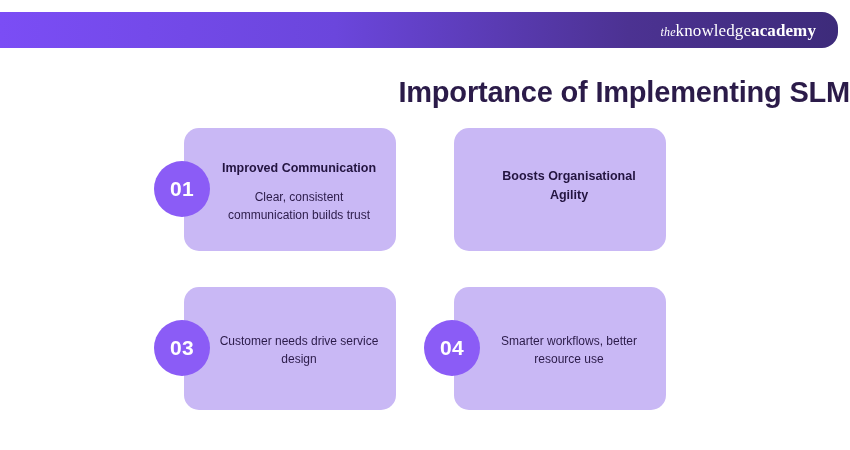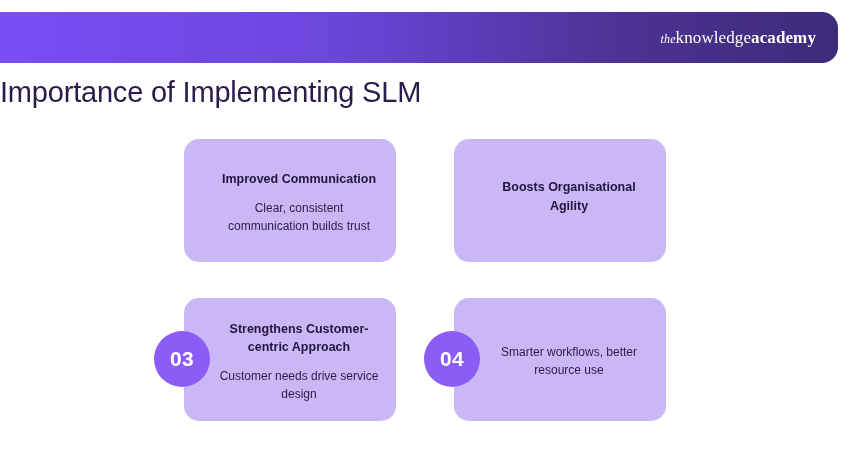--- a/index.html
+++ b/index.html
@@ -14,21 +14,21 @@
     overflow: hidden;
     position: relative;
   }
 
   
   .header-bar {
     position: absolute;
     left: 0;
     top: 12px;
     width: 838px;
-    height: 51px;
+    height: 36px;
     background: linear-gradient(90deg, #7B4DF5 0%, #6B46DC 40%, #4C3292 75%, #3D2B7A 100%);
     border-top-right-radius: 16px;
     border-bottom-right-radius: 16px;
     display: flex;
     align-items: center;
     justify-content: flex-end;
     box-sizing: border-box;
     padding-right: 22px;
   }
   .logo {
@@ -49,33 +49,33 @@
   .logo .logo-academy {
     font-weight: 700;
   }
 
   
   .page-title {
     position: absolute;
     left: 0;
     top: 75px;
     width: 850px;
-    text-align: left;
+    text-align: right;
     font-size: 29px;
-    font-weight: 400;
+    font-weight: 700;
     color: #2B1B49;
     letter-spacing: -0.2px;
     line-height: 1.2;
   }
 
   
   .grid {
     position: absolute;
     left: 0;
-    top: 139px;
+    top: 128px;
     width: 850px;
   }
   .grid-row {
     display: flex;
     justify-content: center;
     gap: 58px;
   }
   .grid-row + .grid-row {
     margin-top: 36px;
   }
@@ -149,35 +149,35 @@
 
 <div class="grid">
 
   <div class="grid-row">
 
     <div class="card-wrap">
       <div class="card">
         <div class="card-title">Improved Communication</div>
         <div class="card-desc">Clear, consistent communication builds trust</div>
       </div>
+      <div class="badge">01</div>
     </div>
 
     <div class="card-wrap">
       <div class="card">
         <div class="card-title">Boosts Organisational Agility</div>
       </div>
     </div>
 
   </div>
 
   <div class="grid-row">
 
     <div class="card-wrap">
       <div class="card">
-        <div class="card-title">Strengthens Customer-centric Approach</div>
         <div class="card-desc">Customer needs drive service design</div>
       </div>
       <div class="badge">03</div>
     </div>
 
     <div class="card-wrap">
       <div class="card">
         <div class="card-desc">Smarter workflows, better resource use</div>
       </div>
       <div class="badge">04</div>

